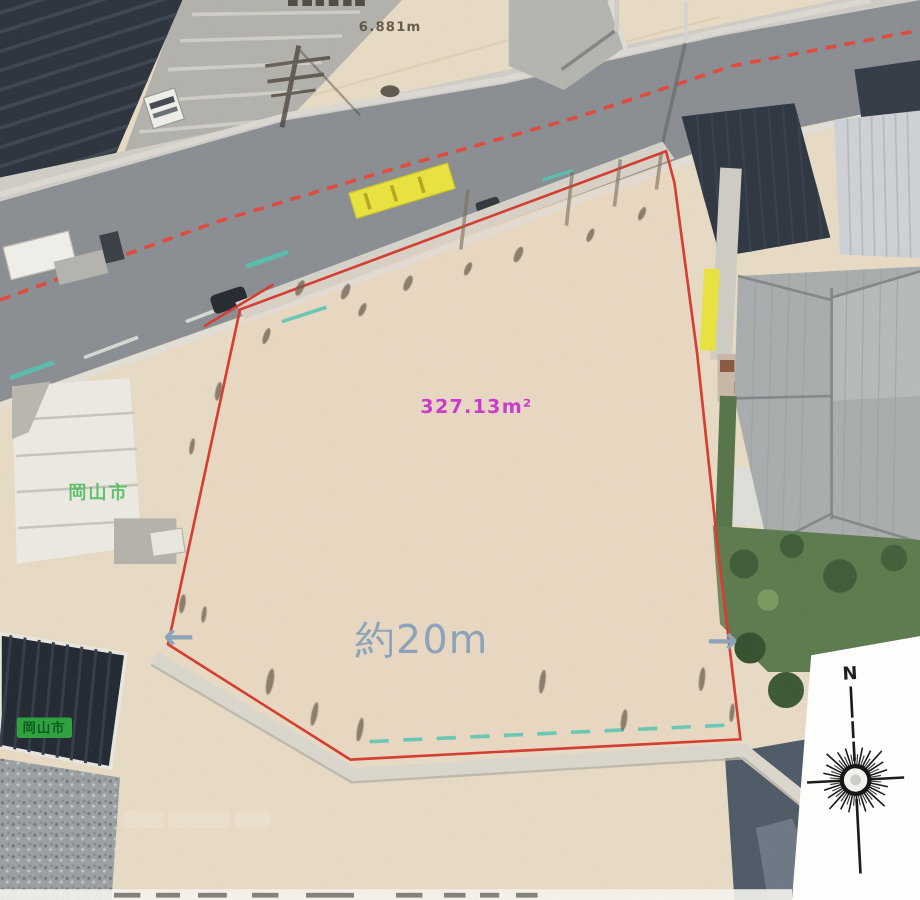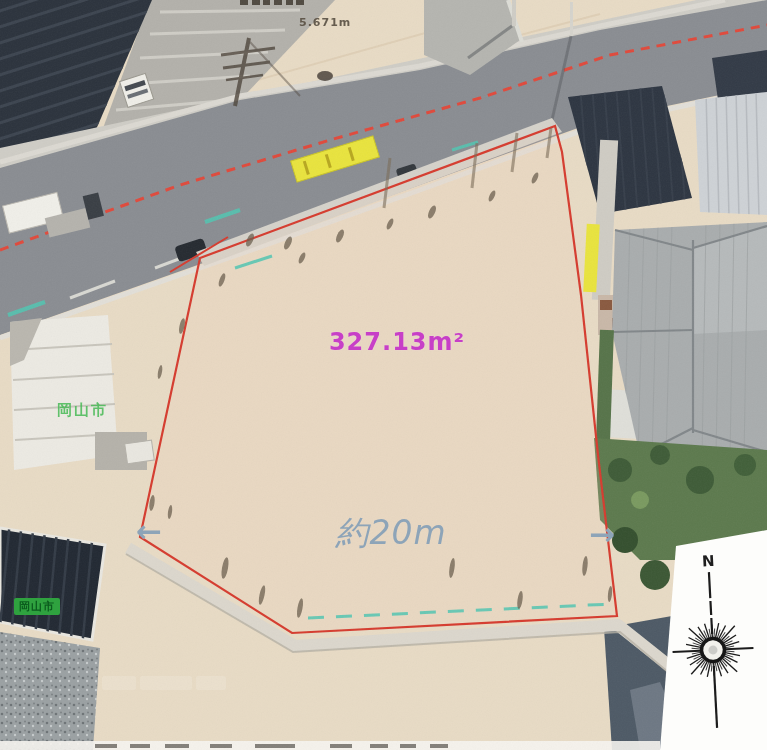--- a/index.html
+++ b/index.html
@@ -4,26 +4,26 @@
 <style>
   html,body{margin:0;padding:0;background:#ffffff;}
   #stage{
     position:relative;width:767px;height:750px;overflow:hidden;
     font-family:"DejaVu Sans",sans-serif;background:#e8dbc5;
   }
   #stage svg{position:absolute;left:0;top:0;}
   .ovl{position:absolute;white-space:nowrap;pointer-events:none;}
   .area-label{
     left:308px;top:330px;width:178px;text-align:center;
-    color:#c73fc7;font-weight:bold;font-size:24px;line-height:1.08;
+    color:#c73fc7;font-weight:bold;font-size:16px;line-height:1.08;
     letter-spacing:1px;text-shadow:0 0 2px rgba(255,210,255,.35);
   }
   .width-label{
-    left:296px;top:511px;width:190px;text-align:center;
-    color:#8da4b8;font-size:33px;letter-spacing:1px;font-style:italic;
+    left:296px;top:511px;width:190px;text-align:left;
+    color:#8da4b8;font-size:33px;letter-spacing:1px;
   }
   .arrow{color:#8da4b8;font-size:31px;font-weight:bold;}
   .arrow-left{left:136px;top:513px;}
   .arrow-right{left:589px;top:516px;}
   .top-dim{
     left:299px;top:16px;color:#584f42;font-size:11px;
     letter-spacing:1px;opacity:.9;font-weight:bold;
   }
   .city-label{
     left:57px;top:401px;color:rgba(72,186,86,.85);
@@ -409,16 +409,16 @@
     </g>
   </g>
 </svg>
 
 <div class="ovl area-label">
   <div>327.13m²</div>
 </div>
 <div class="ovl width-label">約20m</div>
 <div class="ovl arrow arrow-left">←</div>
 <div class="ovl arrow arrow-right">→</div>
-<div class="ovl top-dim">5.671m</div>
+<div class="ovl top-dim">6.881m</div>
 <div class="ovl city-label">岡山市</div>
 <div class="ovl city-pill">岡山市</div>
 </div>
 
 </body></html>

